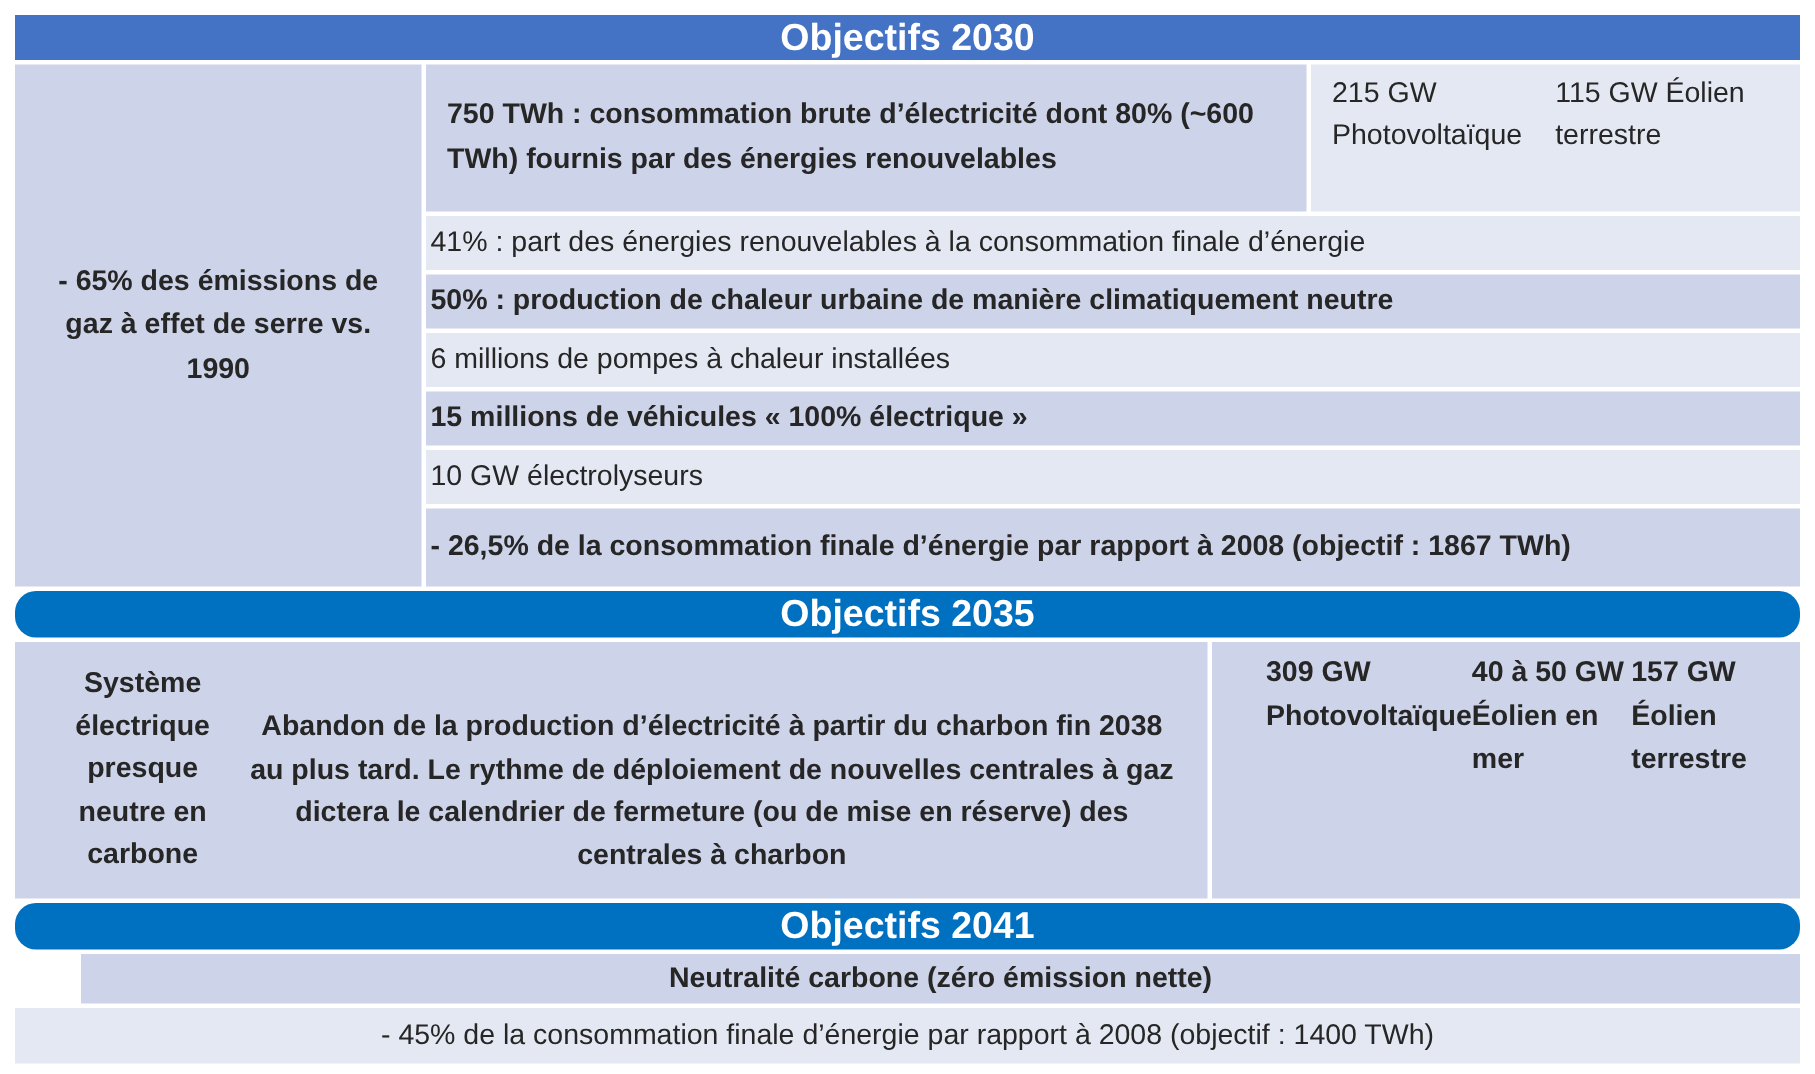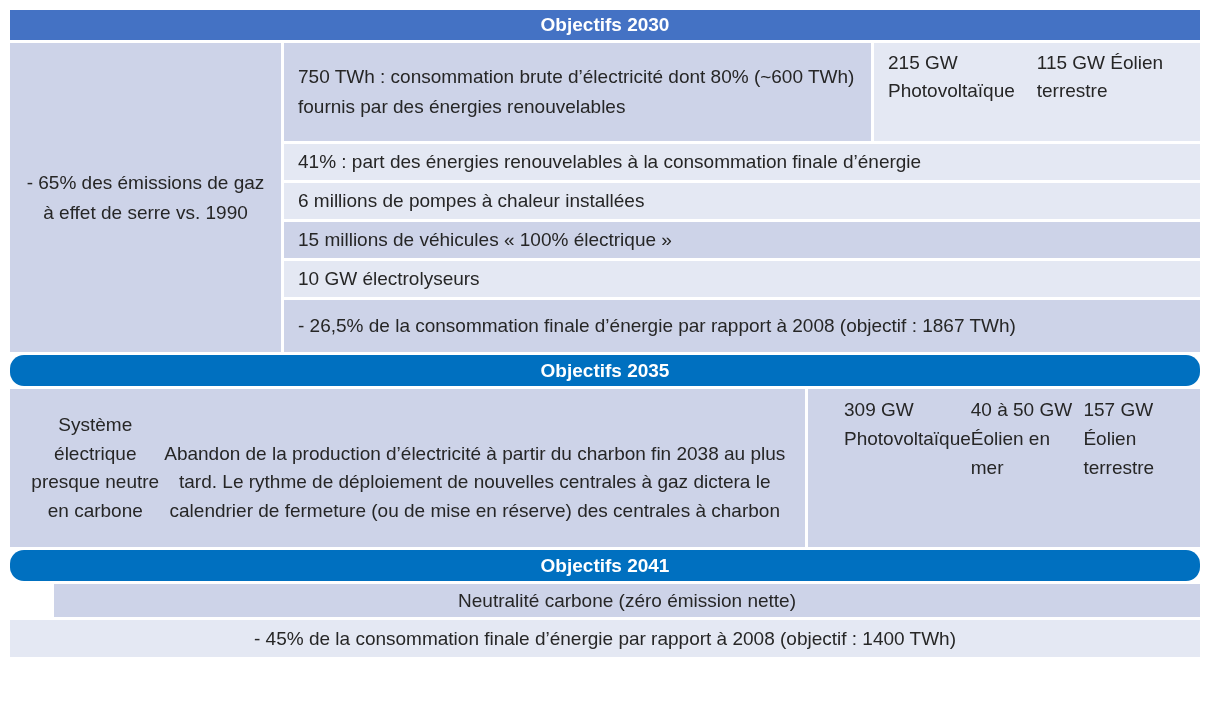--- a/index.html
+++ b/index.html
@@ -19,41 +19,41 @@
     font-size:19px;
   }
   .table{
     width:1190px;margin:10px 10px 0 10px;
     display:flex;flex-direction:column;gap:3px;
     background:#ffffff;
   }
   .hdr{
     min-height:30px;display:flex;align-items:center;justify-content:center;
     background:var(--c-h2030);color:var(--c-htext);
-    font-weight:bold;font-size:19px;
+    font-weight:bold;font-size:25px;
   }
   .hdr.alt{background:var(--c-halt);min-height:31px;border-radius:14px;}
   .split{display:flex;gap:3px;}
   .stack{display:flex;flex-direction:column;gap:3px;flex:1;}
   .cell{display:flex;align-items:center;}
-  .dark{background:var(--c-dark);}
+  .dark{background:var(--c-dark);font-weight:bold;}
   .light{background:var(--c-light);}
   .left-col{
     width:271px;flex:0 0 271px;
     align-items:center;justify-content:center;text-align:center;
     padding:24px 14px;line-height:1.55;
   }
   .row1{display:flex;gap:3px;min-height:98px;}
   .row1-main{flex:1;padding:10px 14px;line-height:1.6;}
   .row1-side{
     width:326px;flex:0 0 326px;
     flex-direction:row;align-items:flex-start;justify-content:center;
     padding:6px 14px;line-height:28px;
   }
-  .row{min-height:36px;padding:4px 14px;}
+  .row{min-height:36px;padding:4px 3px;}
   .row.tall{min-height:52px;}
   .s2035{min-height:158px;}
   .s2035-left{
     flex:1;justify-content:flex-start;
     text-align:center;padding:14px 18px;line-height:1.5;
   }
   .s2035-left .para{margin-top:29px;}
   .s2035-side{
     width:392px;flex:0 0 392px;
     flex-direction:row;align-items:flex-start;justify-content:center;
@@ -83,20 +83,23 @@
           <span>750 TWh : consommation brute d’électricité dont 80% (~600 TWh) fournis par des énergies renouvelables</span>
         </div>
         <div class="cell light row1-side">
           <div>215 GW Photovoltaïque</div>
           <div>115 GW Éolien terrestre</div>
         </div>
       </div>
 
       <div class="cell light row">
         <span>41% : part des énergies renouvelables à la consommation finale d’énergie</span>
+      </div>
+      <div class="cell dark row">
+        <span>50%  : production de chaleur urbaine de manière climatiquement neutre</span>
       </div>
       <div class="cell light row">
         <span>6 millions de pompes à chaleur installées</span>
       </div>
       <div class="cell dark row">
         <span>15 millions de véhicules « 100% électrique »</span>
       </div>
       <div class="cell light row">
         <span>10 GW électrolyseurs</span>
       </div>

